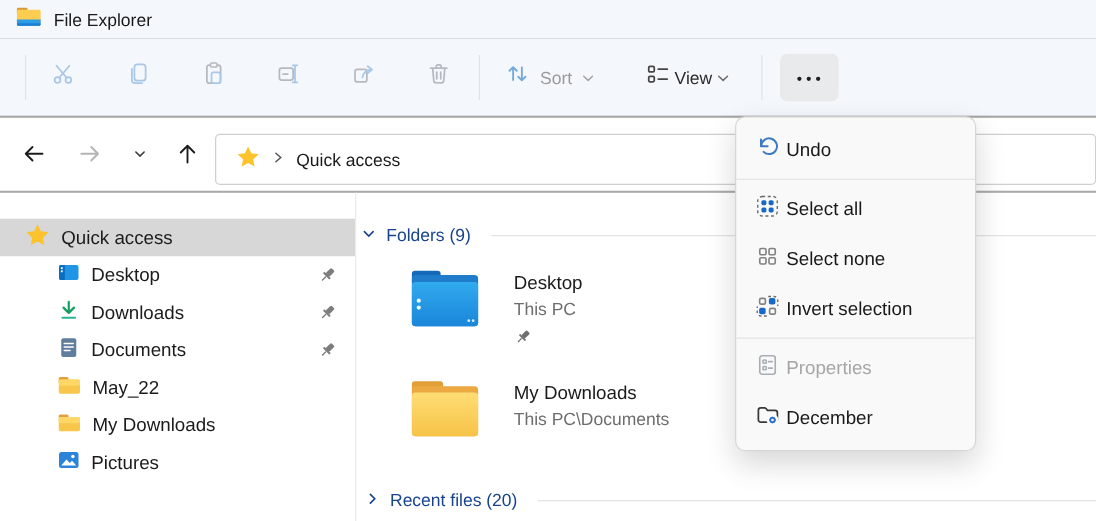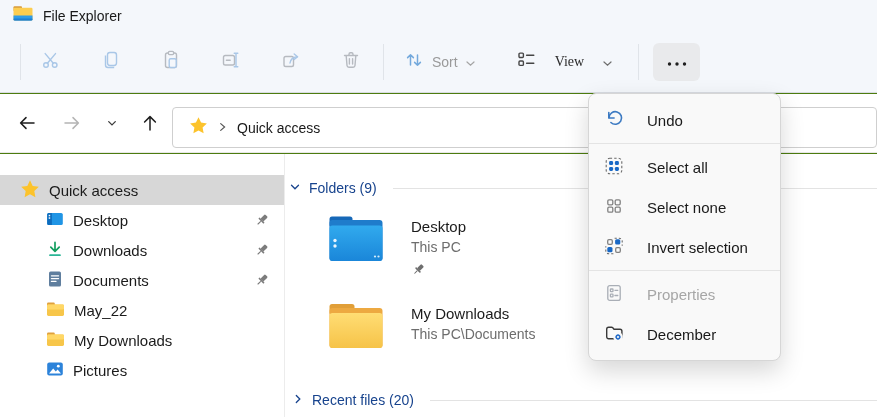--- a/index.html
+++ b/index.html
@@ -1,19 +1,19 @@
 <!DOCTYPE html>
 <html><head>
 <meta charset="utf-8">
 <style>
   * { margin:0; padding:0; box-sizing:border-box; }
   html,body { background:#fff; }
   .window {
     position:relative; width:877px; height:417px; overflow:hidden;
-    background:#4d7c0f; font-family:"Liberation Sans", sans-serif;
+    background:#737373; font-family:"Liberation Sans", sans-serif;
     -webkit-font-smoothing:antialiased;
   }
   
   .titlebar {
     position:absolute; top:0; left:0; right:0; height:31px;
     background:#f4f7fb; display:flex; align-items:center;
     padding-left:13px; gap:10px;
   }
   .title { font-size:14px; color:#191919; }
   
@@ -24,21 +24,21 @@
   }
   .tbtn { display:flex; align-items:center; justify-content:center; cursor:default; }
   .new-btn { margin-left:26px; gap:8px; padding:6px 4px; }
   .new-label { font-size:14px; color:#6f6f6f; }
   .vdiv { width:1px; height:36px; background:#e0e4e9; }
   .vdiv.d1 { margin-left:20px; }
   .icon-btn { width:60px; height:44px; }
   .vdiv.d2 { margin-left:2px; }
   .sort-btn { margin-left:12px; gap:8px; padding:6px 8px; }
   .sort-label { font-size:14px; color:#9a9a9a; }
-  .view-btn { margin-left:26px; gap:19px; padding:6px 8px;font-family:Liberation Serif, serif; }
+  .view-btn { margin-left:26px; gap:4px; padding:6px 8px; }
   .view-label { font-size:14px; color:#2b2b2b; }
   .vdiv.d3 { margin-left:18px; }
   .more-btn {
     margin-left:14px; width:47px; height:38px;
     background:#e9eaec; border-radius:6px;
   }
   
   .navbar {
     position:absolute; top:94px; left:0; right:0; height:59px;
     background:#fff; border-bottom:1px solid #e7e7e7;
@@ -81,21 +81,21 @@
   .tile-loc  { font-size:14px; color:#6d6d6d; line-height:20px; }
   .tile-pin  { margin-top:5px; }
   .recent-header { position:absolute; left:3px; right:0; top:236px; }
   
   .menu {
     position:absolute; left:588px; top:93px; width:193px;
     background:#f9f9f9; border:1px solid #d6d6d6; border-radius:8px;
     box-shadow:0 10px 24px rgba(0,0,0,0.16); padding:6px 0; z-index:20;
   }
   .mitem {
-    height:40px; display:flex; align-items:center; padding:0 15px; gap:23px;
+    height:40px; display:flex; align-items:center; padding:0 15px; gap:5px;
     font-size:15px; color:#191919; cursor:default;
   }
   .mitem.disabled { color:#a6a6a6; }
   .msep { height:1px; background:#e4e4e4; margin:3px 0; }
 </style>
 </head>
 <body>
 
 <div class="window">
 

